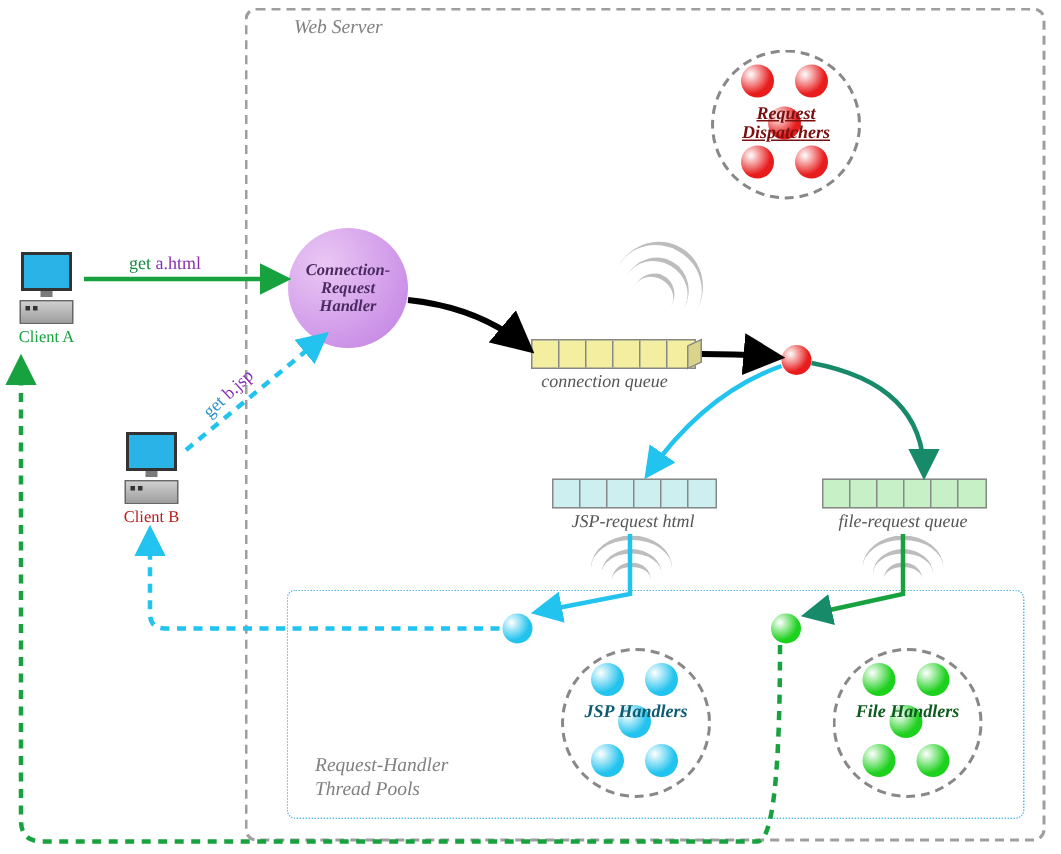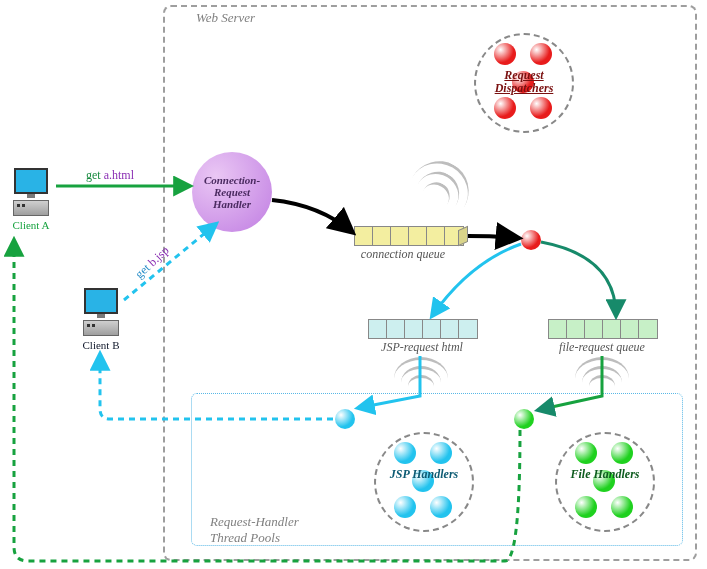--- a/index.html
+++ b/index.html
@@ -159,34 +159,34 @@
   svg.arrows{position:absolute;inset:0;pointer-events:none;}
 </style>
 </head>
 <body>
 <div class="canvas">
 
 <div class="dashed-box" style="left:163px;top:5px;width:530px;height:552px;"></div>
 <div class="box-label" style="left:196px;top:10px;">Web Server</div>
 
 <div class="dotted-box" style="left:191px;top:393px;width:490px;height:151px;"></div>
-<div class="box-label" style="left:210px;top:514px;white-space:pre;">Request-Handler
+<div class="box-label" style="left:210px;top:502px;white-space:pre;">Request-Handler
 Thread Pools</div>
 
 <div class="box-label" style="left:568px;top:318px;font-size:12px;color:#7a8f7a;">default</div>
 
 <div class="computer" style="left:6px;top:168px;">
   <div class="monitor"></div>
   <div class="base"></div>
   <div class="comp-label" style="color:#17a23f;">Client A</div>
 </div>
 <div class="computer" style="left:76px;top:288px;">
   <div class="monitor"></div>
   <div class="base"></div>
-  <div class="comp-label" style="color:#0f172a;">Client B</div>
+  <div class="comp-label" style="color:#b91c1c;">Client B</div>
 </div>
 
 <div class="big-circle conn-handler" style="left:192px;top:152px;white-space:pre;">Connection-
 Request
 Handler</div>
 
 <div class="pool" style="left:474px;top:33px;color:#e81c1c;">
   <div class="dot d1"></div>
       <div class="dot d2"></div>
       <div class="dot d3"></div>

